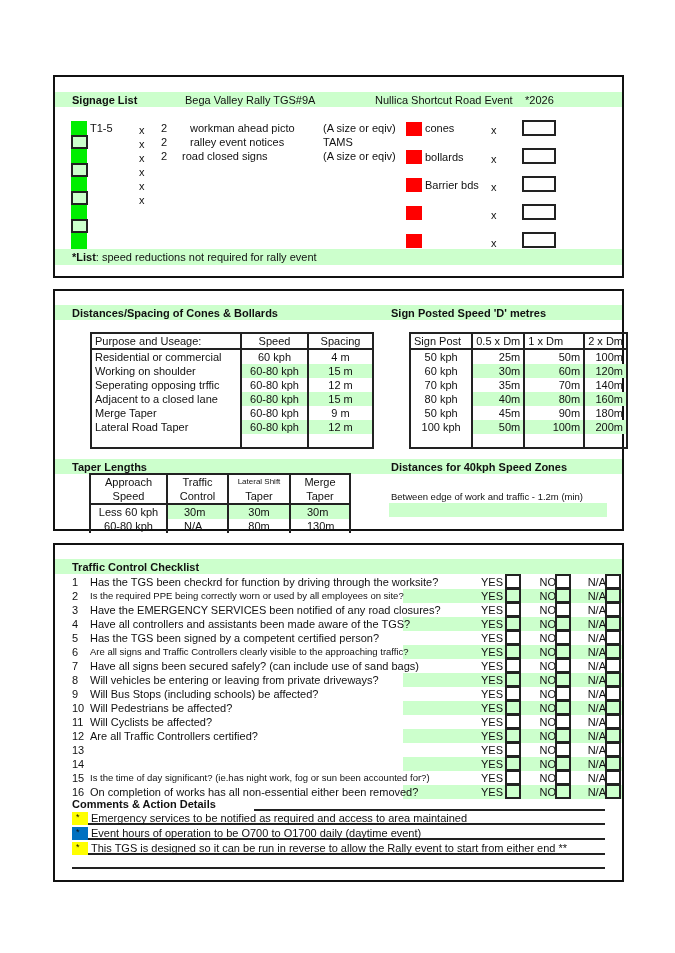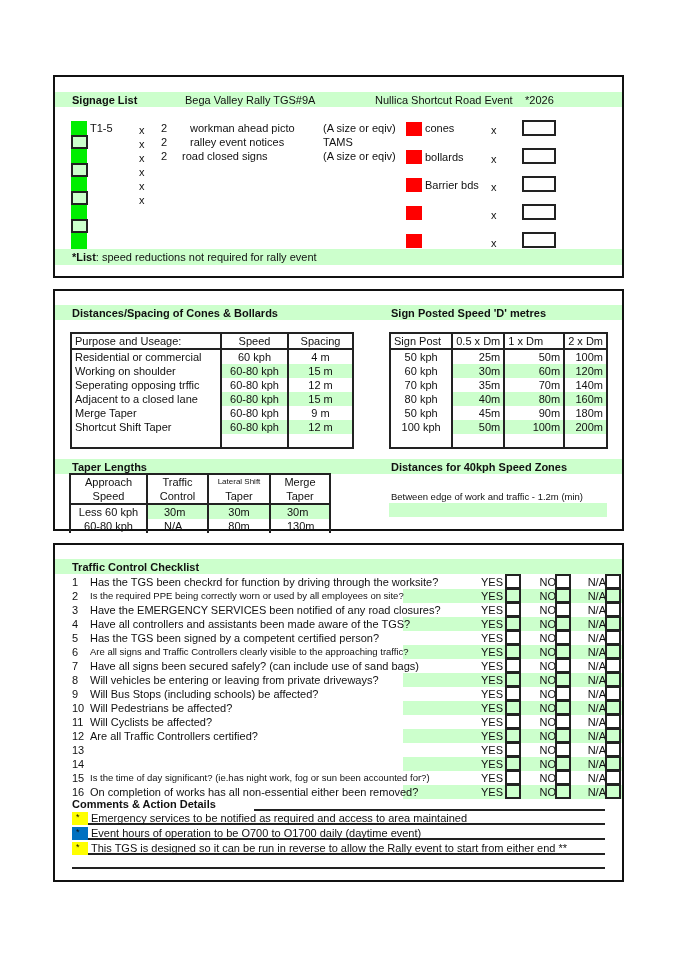--- a/index.html
+++ b/index.html
@@ -5,21 +5,21 @@
   * { box-sizing: border-box; margin: 0; padding: 0; }
   body { width: 675px; height: 953px; background: #fff; font-family: "Liberation Sans", sans-serif; font-size: 11px; color: #111; position: relative; overflow: hidden; }
   .panel { position: absolute; left: 53px; width: 571px; border: 2px solid #111; background: #fff; }
   .band { position: absolute; left: 0; right: 0; background: #ccffcc; height: 15px; }
   .abs { position: absolute; white-space: nowrap; line-height: 14px; }
   .b { font-weight: bold; }
   .sw-green { position: absolute; background: #00ee00; width: 16px; }
   .chk { position: absolute; width: 17px; height: 14px; border: 2px solid #222; background: #ccffcc; }
   .sw-red { position: absolute; width: 16px; height: 14px; background: #ff0000; }
   .obox { position: absolute; width: 34px; height: 16px; border: 2px solid #222; background: #fff; }
-  table { border-collapse: collapse; position: absolute; }
+  table { border-collapse: collapse; position: absolute; margin-left: 20px; }
   td, th { font-weight: normal; padding: 0 3px; height: 14px; line-height: 14px; white-space: nowrap; font-size: 11px; }
   .tbl-outer { border: 2px solid #222; }
   .vl { border-left: 2px solid #222; }
   .hdr td { border-bottom: 2px solid #222; }
   .g { background: #ccffcc; }
   .c { text-align: center; }
   .r { text-align: right; }
   .ck-row { position: absolute; left: 0; right: 0; height: 14px; }
   .ck-row .num { position: absolute; left: 17px; width: 18px; }
   .ck-row .q { position: absolute; left: 35px; }
@@ -127,21 +127,21 @@
       <td>Adjacent to a closed lane</td>
       <td class="vl c g">60-80 kph</td>
       <td class="vl c g">15 m</td>
     </tr>
     <tr>
       <td>Merge Taper</td>
       <td class="vl c">60-80 kph</td>
       <td class="vl c">9   m</td>
     </tr>
     <tr>
-      <td>Shortcut Shift Taper</td>
+      <td>Lateral Road Taper</td>
       <td class="vl c g">60-80 kph</td>
       <td class="vl c g">12 m</td>
     </tr>
     <tr>
       <td></td>
           <td class="vl"></td>
           <td class="vl"></td>
     </tr>
   </tbody>
     </table>

